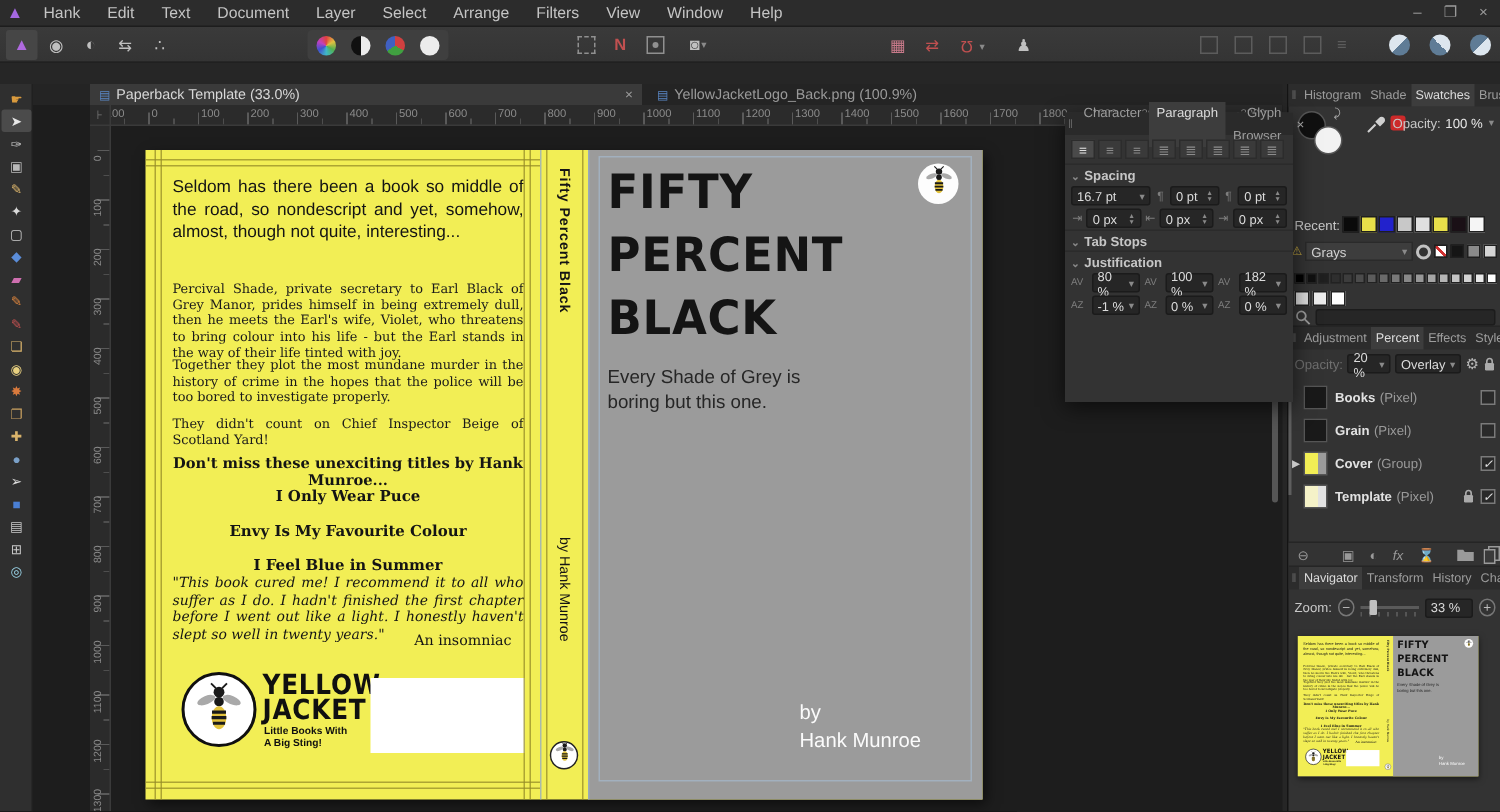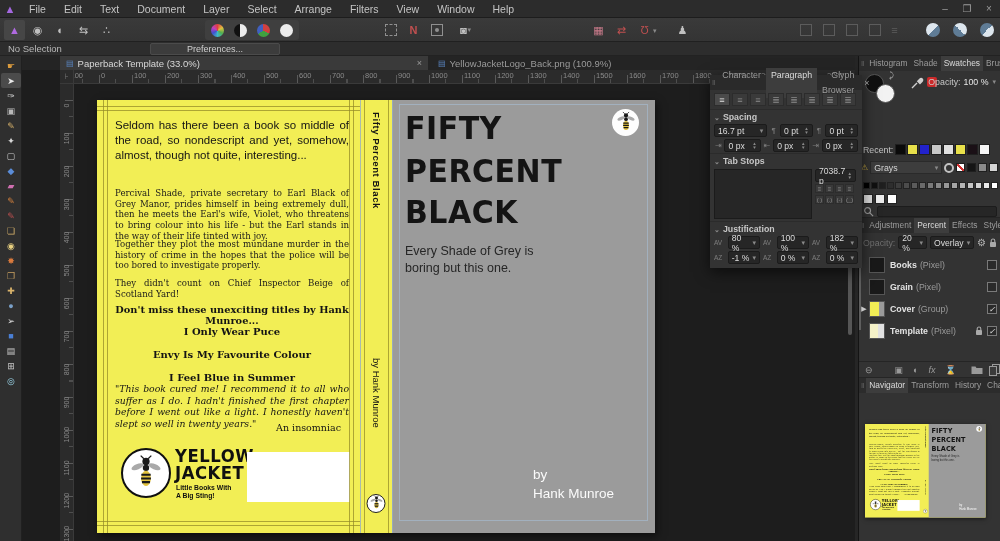--- a/index.html
+++ b/index.html
@@ -226,21 +226,21 @@
   .panel-scrollbar { position:absolute; left:0; top:174px; width:2px; height:100px; background:#5e5e5e; }
 </style>
 </head>
 <body>
 
 <div id="app">
 
   <header class="menubar">
     <span class="applogo">▲</span>
     <nav style="display:flex">
-        <span class="menu-item">File</span>
+        <span class="menu-item">Hank</span>
         <span class="menu-item">Edit</span>
         <span class="menu-item">Text</span>
         <span class="menu-item">Document</span>
         <span class="menu-item">Layer</span>
         <span class="menu-item">Select</span>
         <span class="menu-item">Arrange</span>
         <span class="menu-item">Filters</span>
         <span class="menu-item">View</span>
         <span class="menu-item">Window</span>
         <span class="menu-item">Help</span>
@@ -345,24 +345,20 @@
         </div>
       <div class="tbtn">
           <i class="inscirc" style="transform:rotate(90deg)"></i>
         </div>
       <div class="tbtn">
           <i class="inscirc" style="transform:rotate(180deg)"></i>
         </div>
     </div>
   </div>
 
-  <div class="contextbar">
-    <span class="ctx-status">No Selection</span>
-    <div class="ctx-btn">Preferences...</div>
-  </div>
 
   <div class="tools">
       <div class="tool">
         <span style="color: rgb(217, 154, 61);">☛</span>
       </div>
       <div class="tool sel">
         <span style="color: rgb(232, 232, 232);">➤</span>
       </div>
       <div class="tool">
         <span style="color: rgb(200, 200, 200);">✑</span>
@@ -636,41 +632,20 @@
           <span>0 px</span>
           <span class="spin">▲<br>▼</span>
         </div>
       <span class="mini-ic">⇥</span>
       <div class="fld" style="width:38px">
           <span>0 px</span>
           <span class="spin">▲<br>▼</span>
         </div>
     </div>
     <div class="sect"><span class="tri">⌄</span><span>Tab Stops</span></div>
-    <div class="tabstops">
-      <div class="ts-list"></div>
-      <div class="ts-right">
-        <div class="fld">
-            <span>7038.7 p</span>
-            <span class="spin">▲<br>▼</span>
-          </div>
-        <div class="ts-btnrow">
-          <span class="ts-sq">≡</span>
-          <span class="ts-sq">≡</span>
-          <span class="ts-sq">≡</span>
-          <span class="ts-sq">≡</span>
-        </div>
-        <div class="ts-btnrow">
-          <span class="ts-sq">( )</span>
-          <span class="ts-sq">(.)</span>
-          <span class="ts-sq">(-)</span>
-          <span class="ts-sq">(_)</span>
-        </div>
-      </div>
-    </div>
     <div class="sect"><span class="tri">⌄</span><span>Justification</span></div>
     <div class="justrow">
       <span class="jlab">AV</span>
       <div class="fld" style="width:33px">
           <span>80 %</span>
           <span class="caret">▾</span>
         </div>
       <span class="jlab">AV</span>
       <div class="fld" style="width:33px">
           <span>100 %</span>
@@ -878,20 +853,33 @@
     <div class="panel panelC">
       <div class="ptabs">
         <span class="grip">‖</span>
         <span style="display:flex">
             <span class="ptab active">Navigator</span>
             <span class="ptab">Transform</span>
             <span class="ptab">History</span>
             <span class="ptab">Channels</span>
           </span>
 
+      </div>
+      <div class="zoomrow">
+        <span>Zoom:</span>
+        <span class="zbtn">−</span>
+        <div class="ztrack">
+          <i class="line"></i>
+            <i class="ticks"></i>
+            <i class="handle"></i>
+        </div>
+        <div class="fld zval">
+            <span>33 %</span>
+          </div>
+        <span class="zbtn">+</span>
       </div>
       <div class="nav-thumb">
         <div class="nav-thumb-scale">
             <div class="cover-page" style="left: 0px; top: 0px; box-shadow: none;">
       <div>
         <div class="bc-heading">Seldom has there been a book so middle of the road, so nondescript and yet, somehow, almost, though not quite, interesting...</div>
         <div class="bc-para bc-p1">Percival Shade, private secretary to Earl Black of Grey Manor, prides himself in being extremely dull, then he meets the Earl's wife, Violet, who threatens to bring colour into his life - but the Earl stands in the way of their life tinted with joy.</div>
         <div class="bc-para bc-p2">Together they plot the most mundane murder in the history of crime in the hopes that the police will be too bored to investigate properly.</div>
         <div class="bc-para bc-p3">They didn't count on Chief Inspector Beige of Scotland Yard!</div>
         <div class="bc-promo bc-promo-h">Don't miss these unexciting titles by Hank Munroe...</div>

